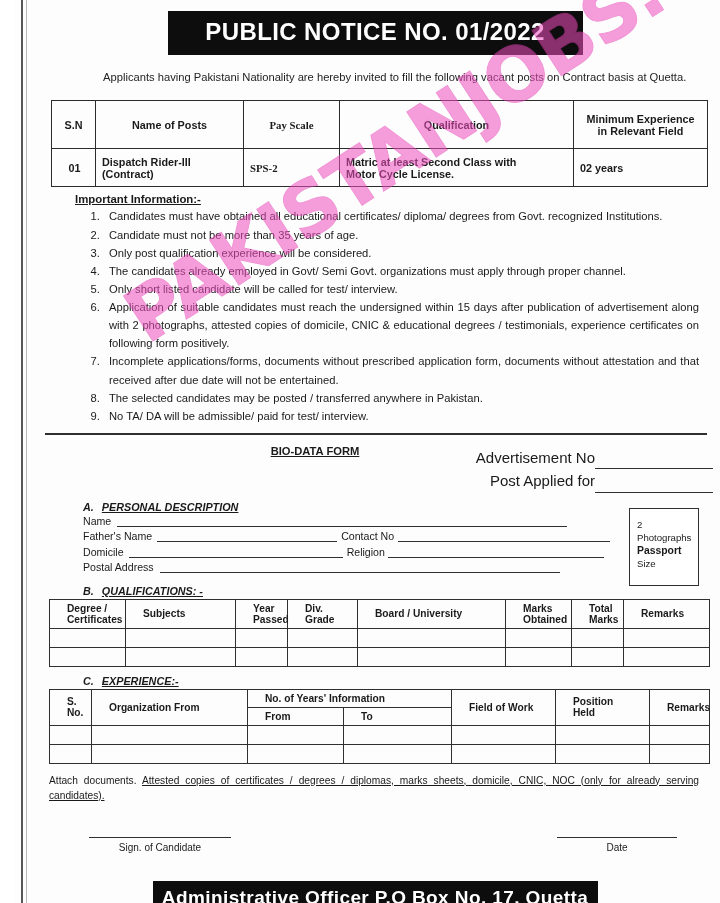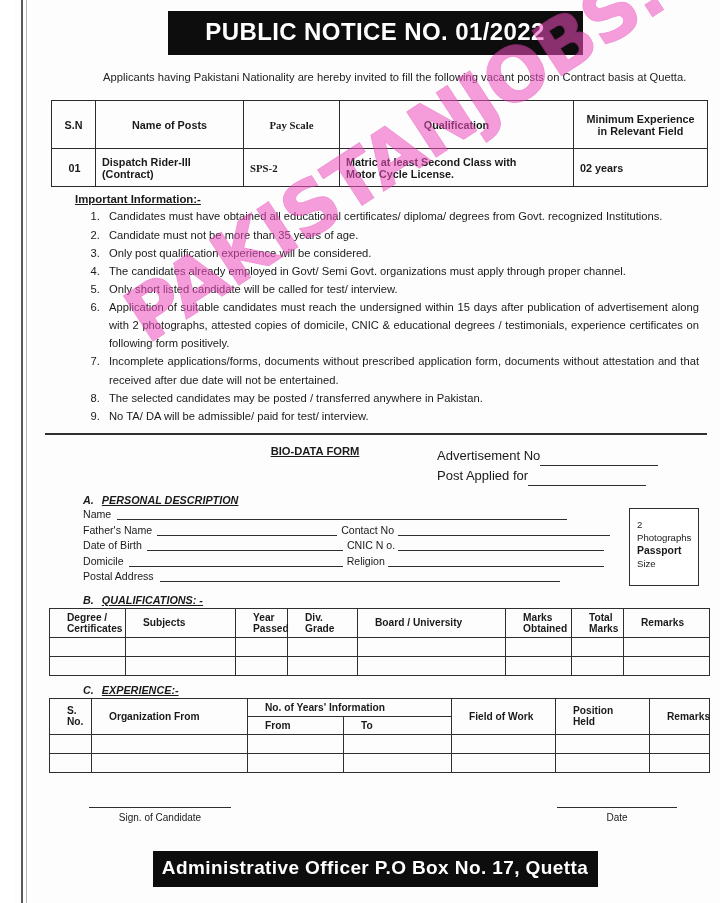--- a/index.html
+++ b/index.html
@@ -102,22 +102,23 @@
   
   .bio-title {
     text-align:center;
     font-size:11.2px; font-weight:bold;
     text-decoration:underline;
     margin:10px 0 0 -120px;
   }
   .adv-block {
     margin:-11px 0 0 0;
     padding-left:400px;
-    font-size:13px;
+    font-size:15px;
     line-height:1.55;
+    text-align:right;
   }
   .adv-line { white-space:nowrap; }
   .ln { display:inline-block; border-bottom:1px solid #2f2f2f; vertical-align:bottom; height:11px; }
 
   .sec-head {
     font-size:10.8px; font-weight:bold;
     margin:8px 0 2px 46px;
     font-style:italic;
   }
   .sec-head .u { text-decoration:underline; margin-left:8px; }
@@ -274,23 +275,20 @@
     </div>
 
     <div class="personal">
       <div class="prow">
         <span class="lbl">Name</span><span class="ln" style="width:450px;margin-left:6px"></span>
       </div>
       <div class="prow">
         <span class="lbl">Father's Name</span><span class="ln" style="width:180px;margin-left:5px"></span><span class="lbl" style="margin-left:4px">Contact No</span><span class="ln" style="width:212px;margin-left:4px"></span>
       </div>
       <div class="prow">
-        <span class="lbl">Date of Birth</span><span class="ln" style="width:196px;margin-left:5px"></span><span class="lbl" style="margin-left:4px">CNIC N o.</span><span class="ln" style="width:206px;margin-left:3px"></span>
-      </div>
-      <div class="prow">
         <span class="lbl">Domicile</span><span class="ln" style="width:214px;margin-left:5px"></span><span class="lbl" style="margin-left:4px">Religion</span><span class="ln" style="width:216px;margin-left:3px"></span>
       </div>
       <div class="prow">
         <span class="lbl">Postal Address</span><span class="ln" style="width:400px;margin-left:6px"></span>
       </div>
     </div>
 
     <div class="photo-box">
       <div>2</div>
       <div>Photographs</div>
@@ -407,20 +405,24 @@
             <td class="blank"></td>
           <td class="blank"></td>
             <td class="blank"></td>
           <td class="blank"></td>
             <td class="blank"></td>
           <td class="blank"></td>
         </tr>
       </tbody>
     </table>
 
+    <div class="attach">
+      <span>Attach documents.</span>
+      <u>Attested copies of certificates / degrees / diplomas, marks sheets, domicile, CNIC, NOC (only for already serving candidates).</u>
+    </div>
 
     <div class="signrow">
       <div class="sig sig-left">
         <div class="bar"></div>
         <span>Sign. of Candidate</span>
       </div>
       <div class="sig sig-right">
         <div class="bar"></div>
         <span>Date</span>
       </div>

